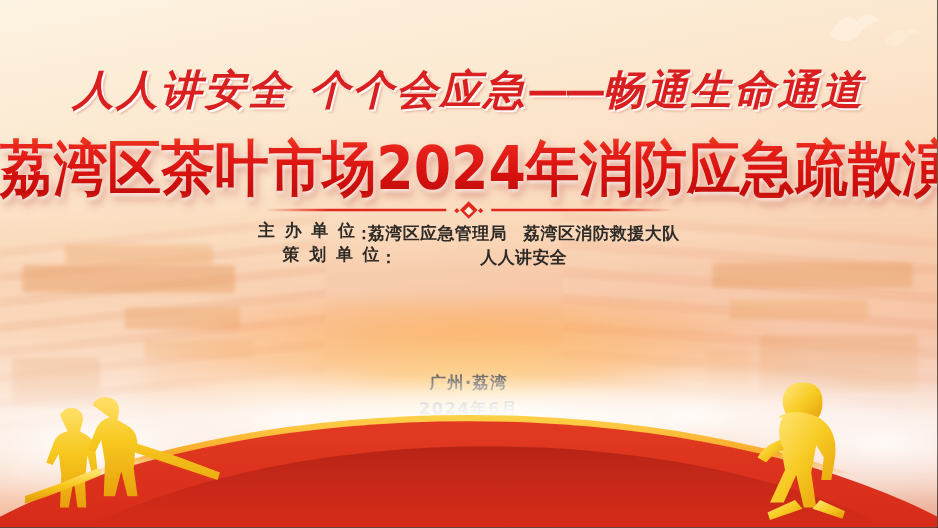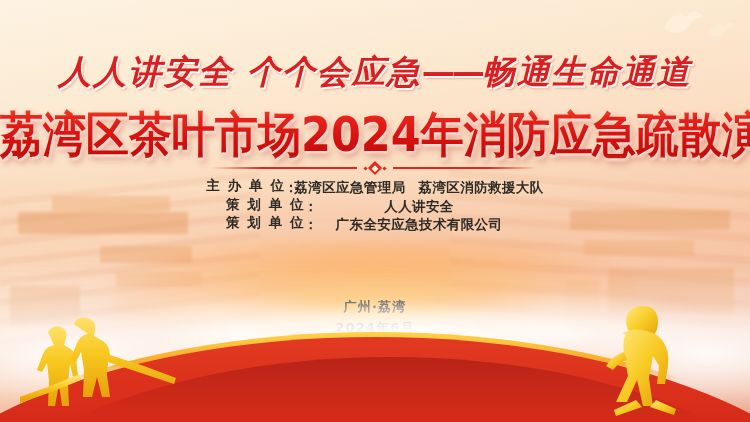--- a/index.html
+++ b/index.html
@@ -316,23 +316,20 @@
     <span class="line right"></span>
   </div>
 
   <div class="orgs">
     <span class="row">
       <span class="lbl">主办单位</span><span class="colon">：</span><span class="val"><span>荔湾区应急管理局</span><span class="gap"></span><span>荔湾区消防救援大队</span></span>
     </span>
     <span class="row">
       <span class="lbl">策划单位</span><span class="colon">：</span><span class="val">人人讲安全</span>
     </span>
-    <span class="row">
-      <span class="lbl">策划单位</span><span class="colon">：</span><span class="val">广东全安应急技术有限公司</span>
-    </span>
   </div>
 
   <div class="footer">
     <div>广州·荔湾</div>
     <div>2024年6月</div>
   </div>
 
   <div class="smoke"></div>
   <div class="smoke2"></div>
 

